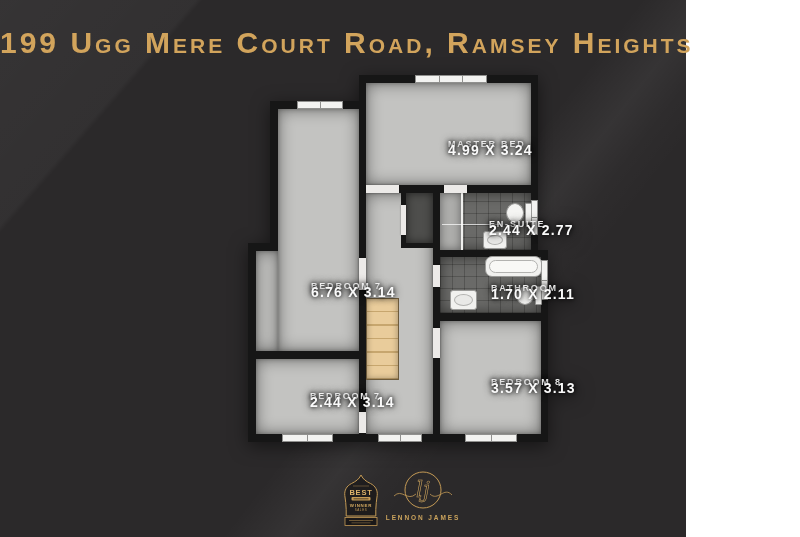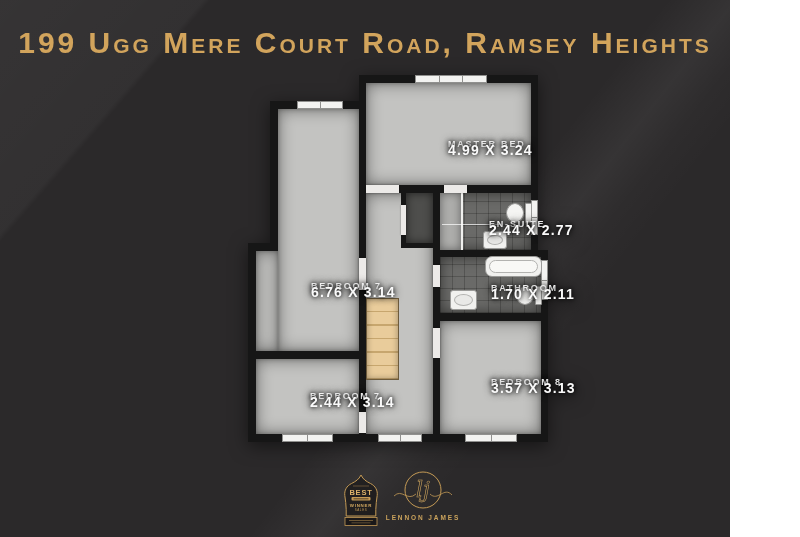--- a/index.html
+++ b/index.html
@@ -1,21 +1,21 @@
 <!DOCTYPE html>
 <html><head>
 <meta charset="utf-8">
 <style>
   html,body{margin:0;padding:0;}
   body{width:800px;height:537px;overflow:hidden;font-family:"Liberation Sans",sans-serif;}
   .stage{position:relative;width:686px;height:537px;
     background:
       linear-gradient(131deg, rgba(255,255,255,.05) 0%, rgba(255,255,255,.035) 17%, rgba(255,255,255,0) 17.6%),
       linear-gradient(128deg, rgba(255,255,255,0) 58%, rgba(255,255,255,.05) 64%, rgba(255,255,255,.015) 68%, rgba(255,255,255,0) 72%),
-      #2b292a; padding-left: 44px;}
+      #2b292a;}
   .title{position:absolute;top:26px;left:0;width:100%;text-align:center;
     color:#d2a45c;font-size:30px;font-weight:600;letter-spacing:3px;
     font-variant:small-caps;white-space:nowrap;}
   .plan{position:absolute;left:248px;top:75px;width:304px;height:367px;
     filter:drop-shadow(0 4px 9px rgba(0,0,0,.5));}
   .plan *{position:absolute;box-sizing:border-box;}
   .wall{background:#161616;}
   .floor{background:#c3c3c1;box-shadow:inset 0 0 16px rgba(0,0,0,.48), inset 0 0 4px rgba(0,0,0,.3);}
   .tile{background-image:
       repeating-linear-gradient(0deg, rgba(0,0,0,.20) 0 1px, transparent 1px 12px),

